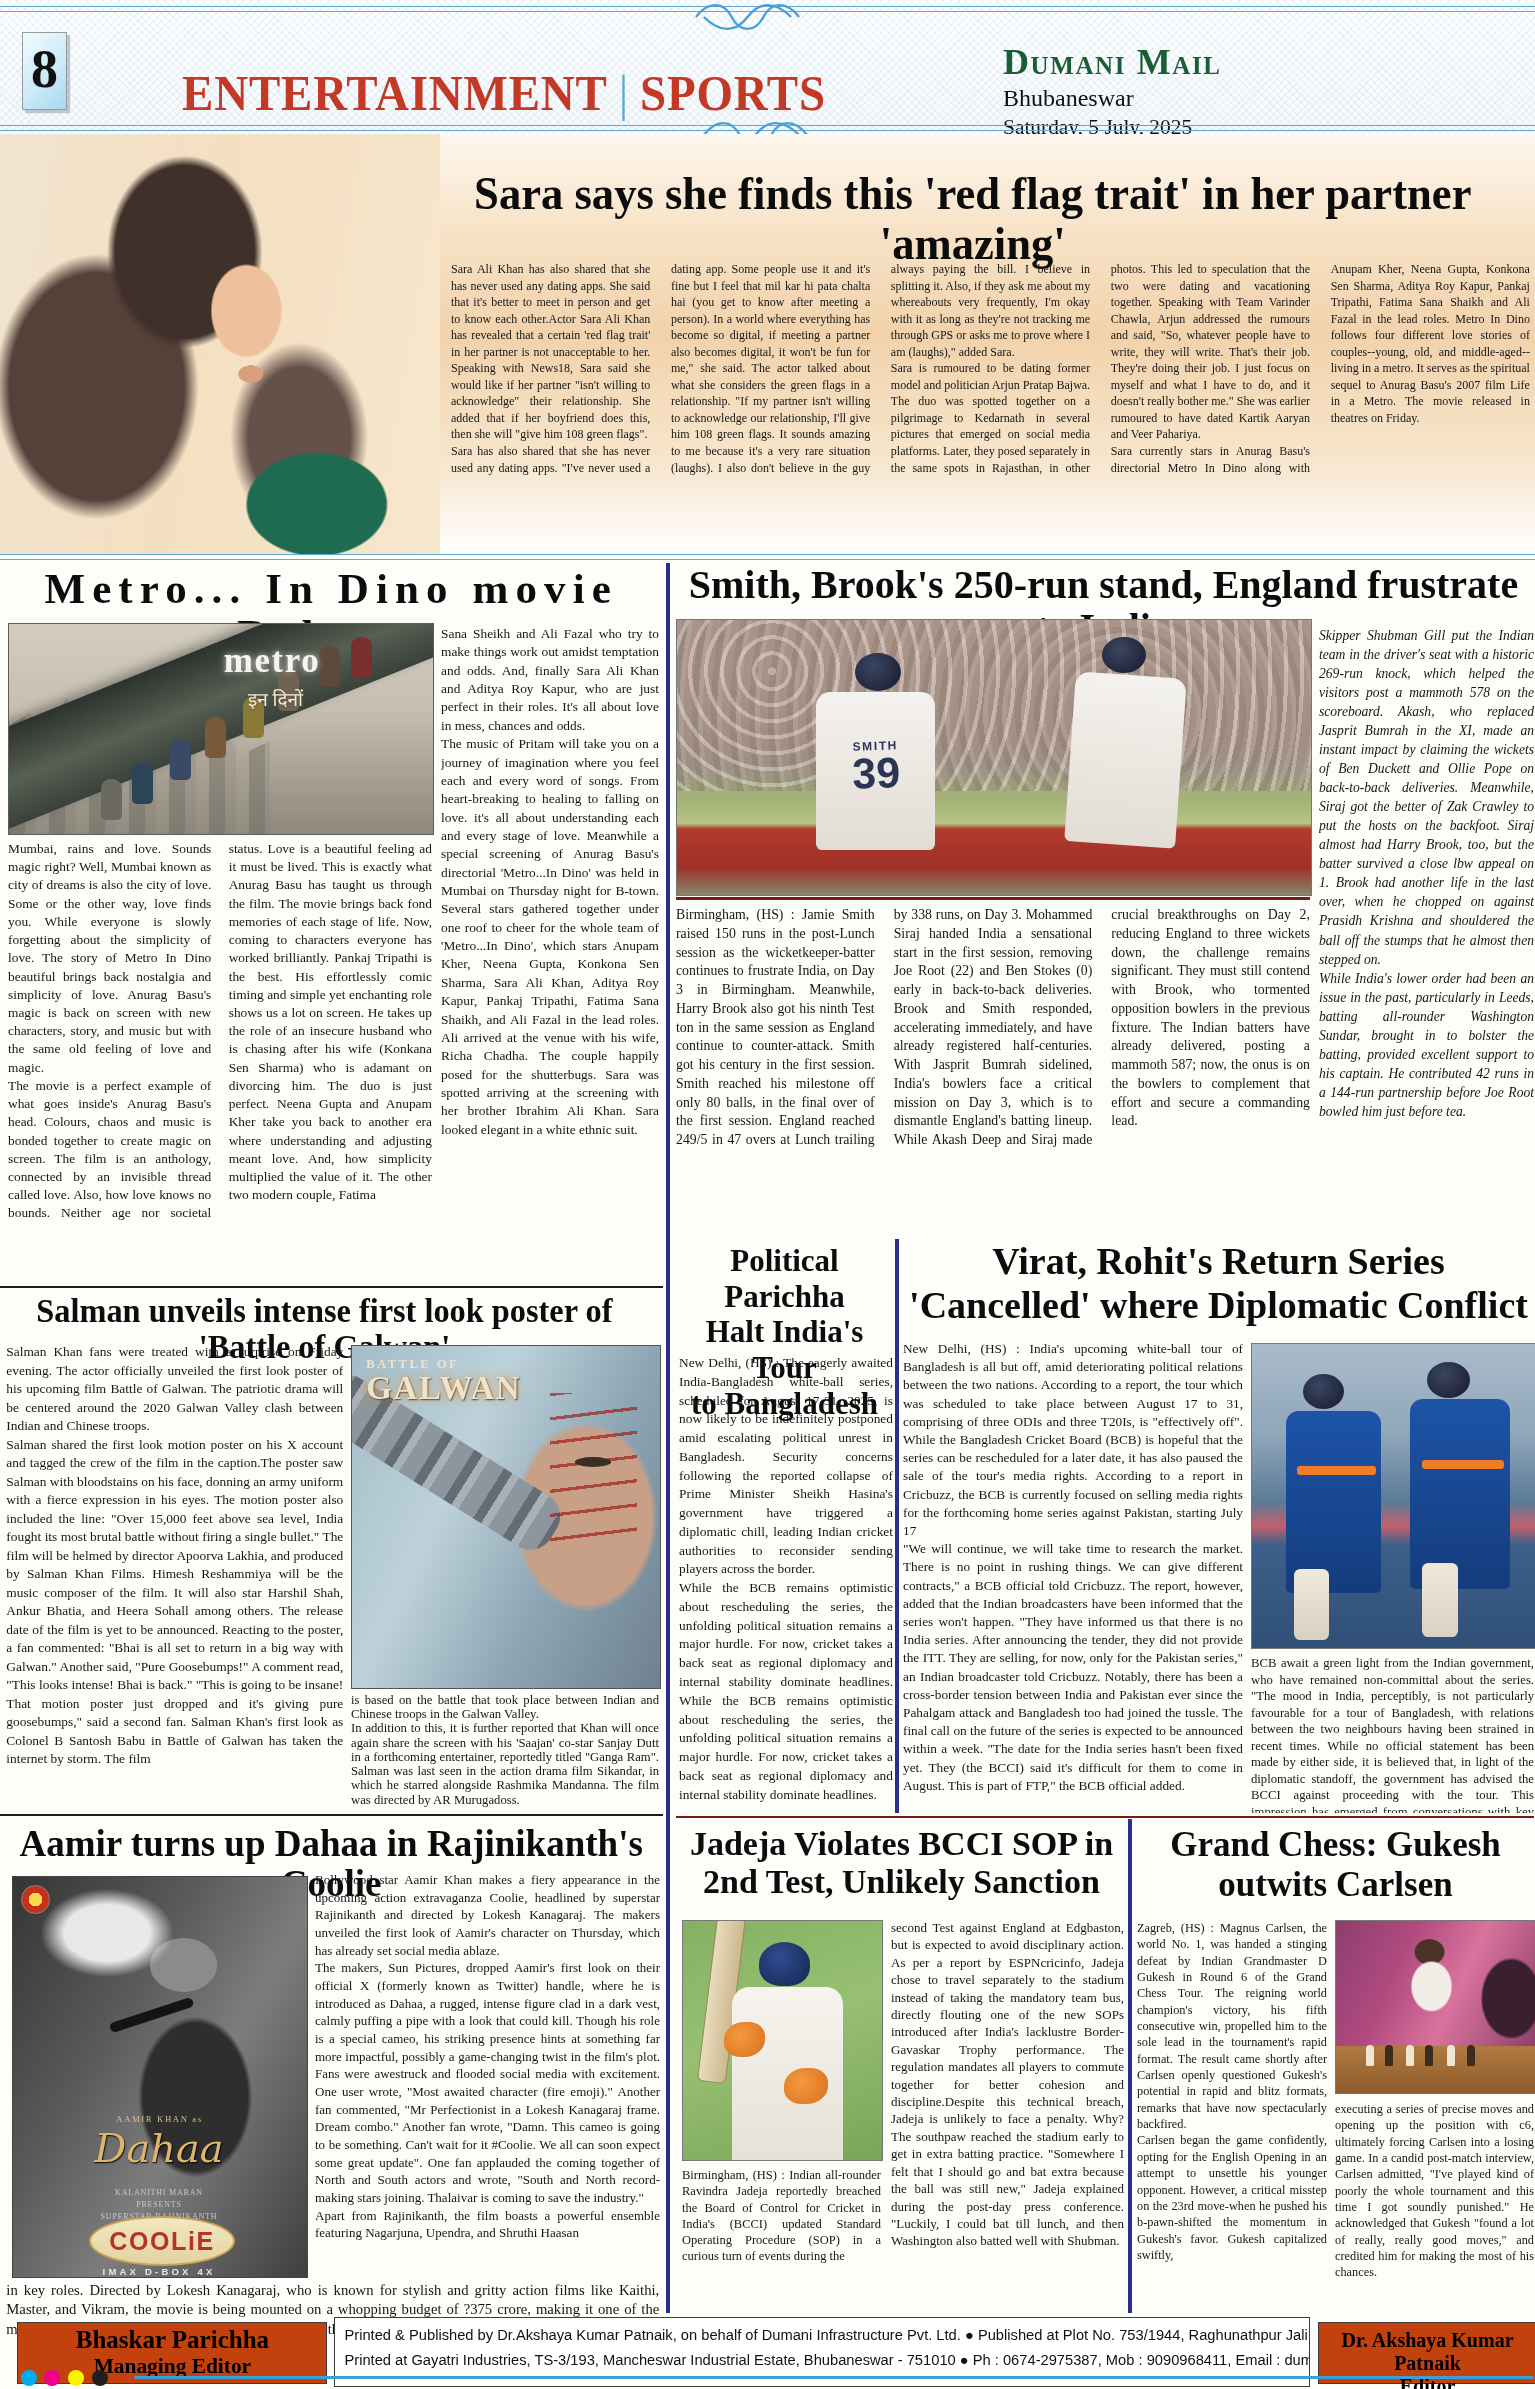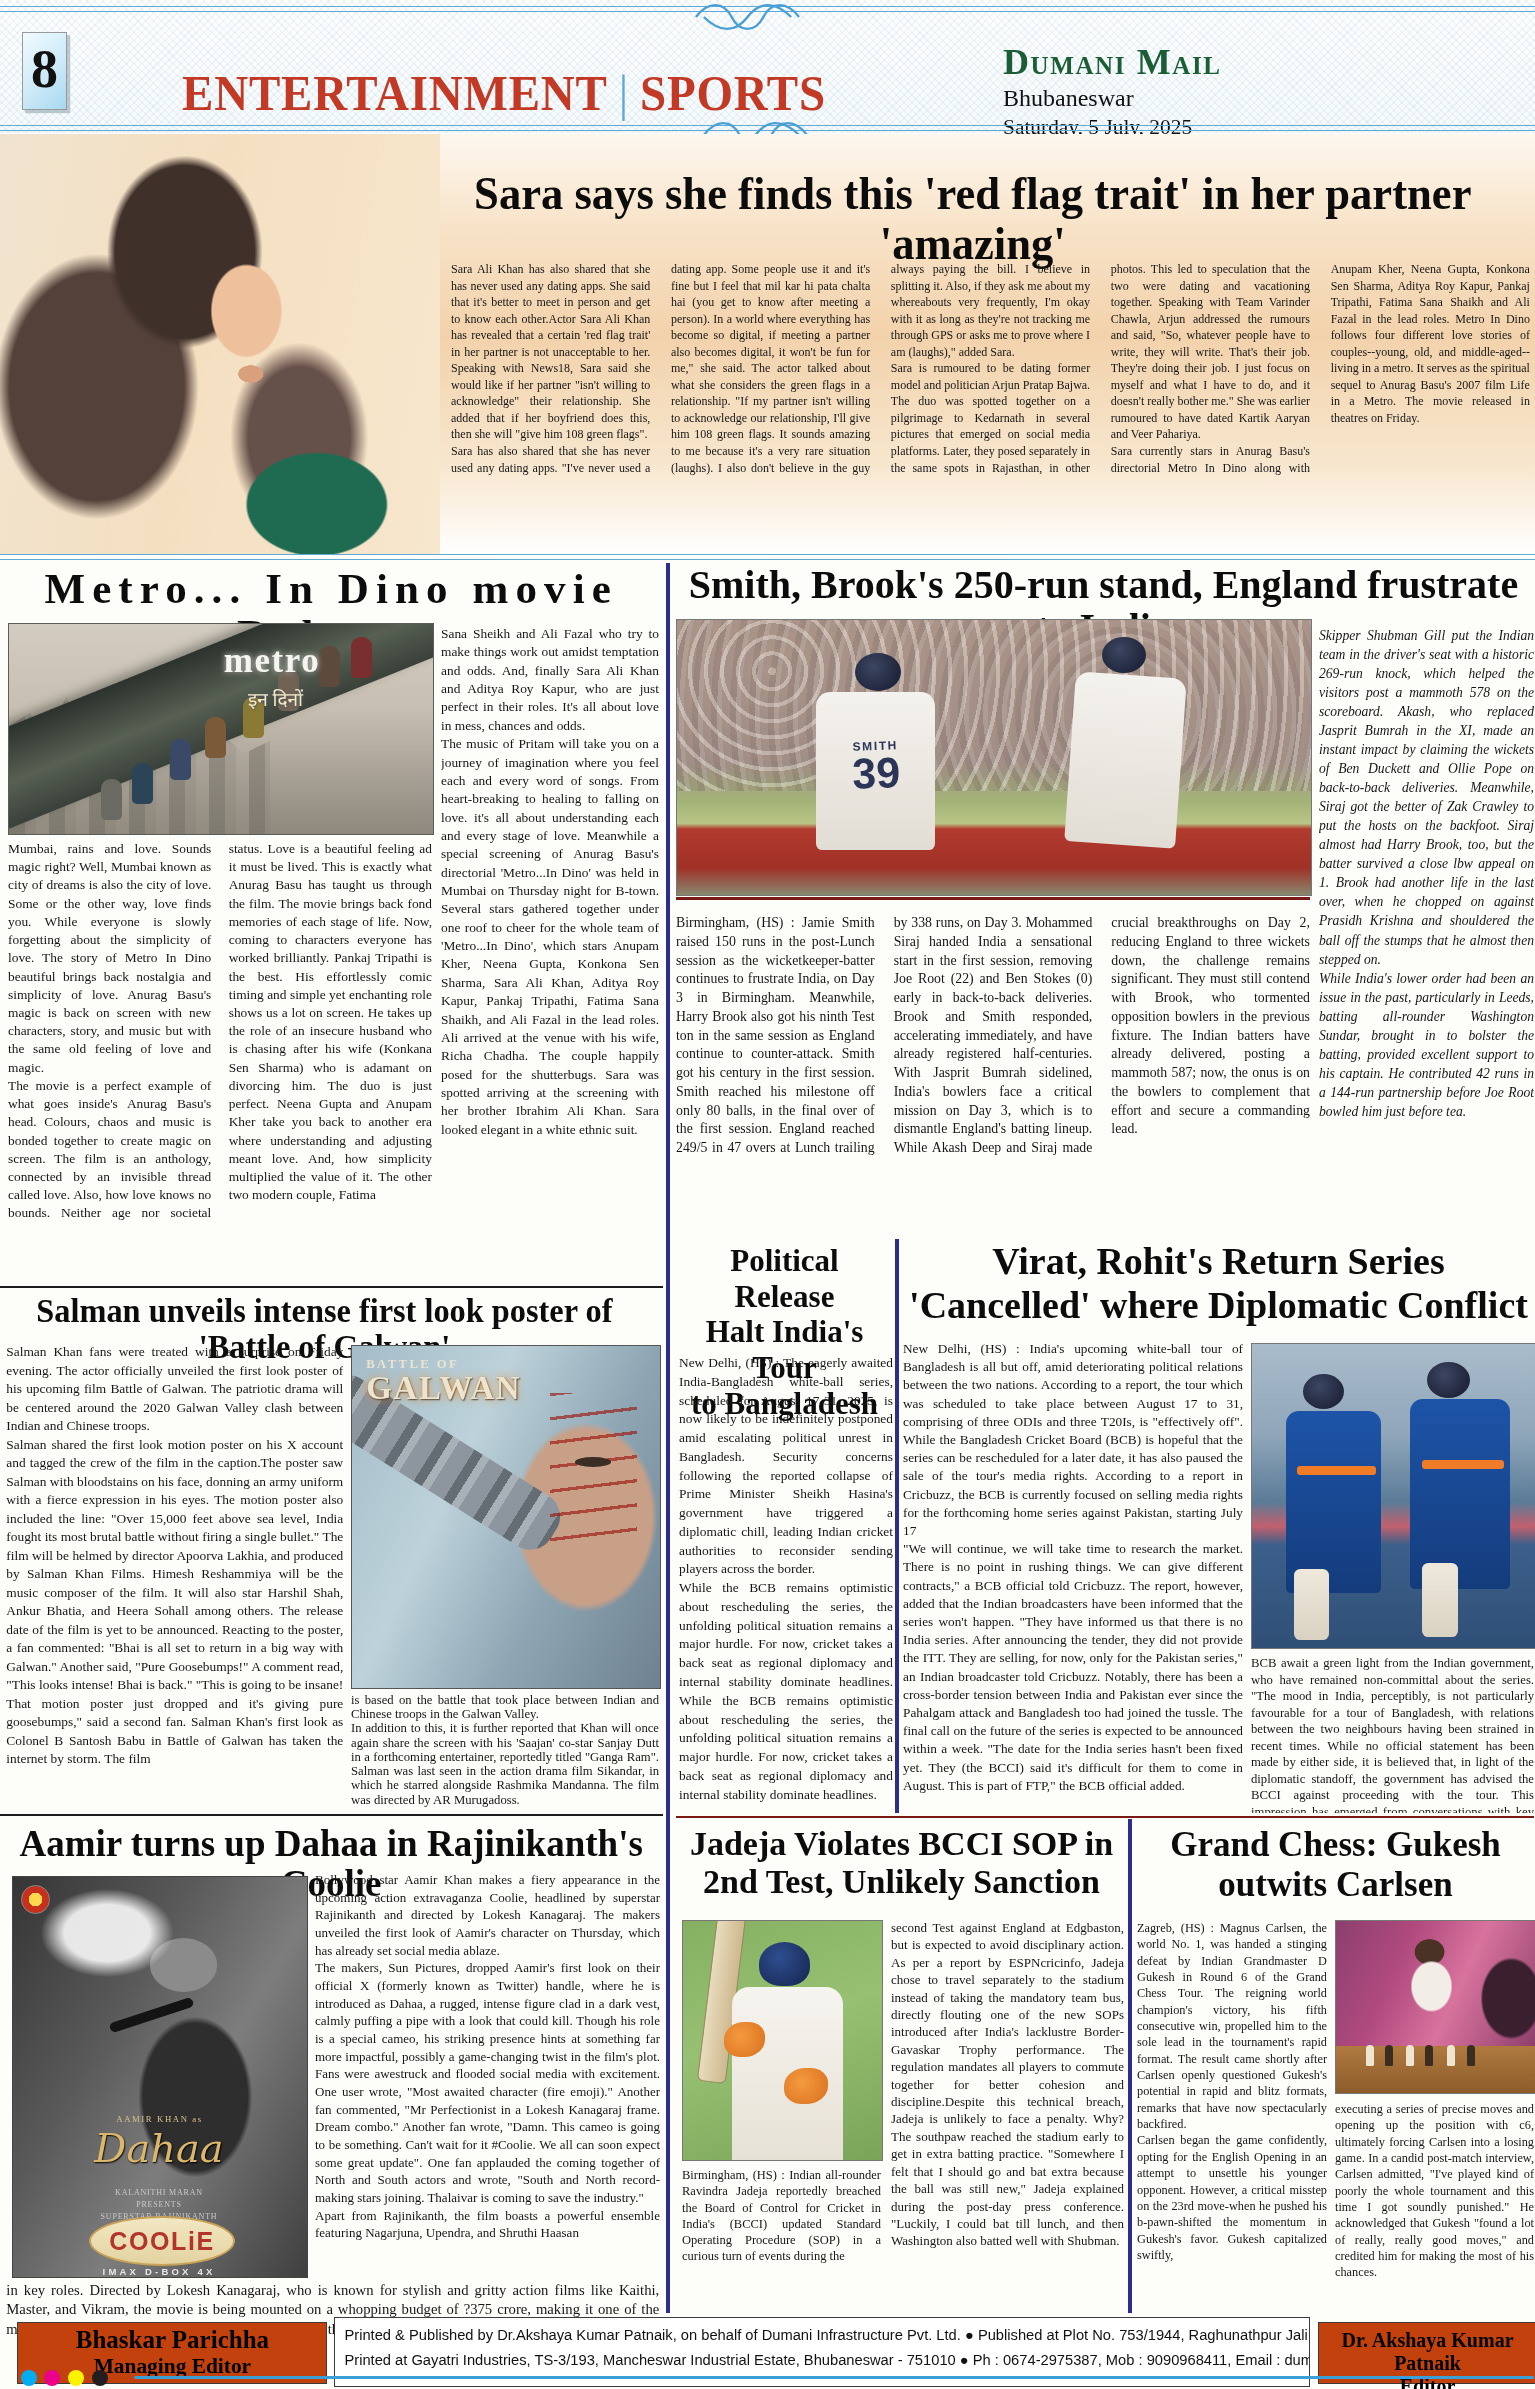--- a/index.html
+++ b/index.html
@@ -70,21 +70,21 @@
   #smith-crowd{left:0;top:0;width:100%;height:62%;opacity:.8;
      background:
       repeating-radial-gradient(circle at 15% 30%, rgba(255,255,255,.30) 0 4px, rgba(120,95,85,.22) 4px 9.5px, rgba(70,60,70,.16) 9.5px 16px),
       repeating-radial-gradient(circle at 70% 55%, rgba(235,230,225,.25) 0 4.7px, rgba(100,80,75,.2) 4.7px 11px, rgba(0,0,0,0) 11px 19px);}
   .batsman{position:absolute;background:linear-gradient(180deg,#f4f2ee,#e2ddd4);border-radius:14.2px 14.2px 6.3px 6.3px;}
   .helmet{position:absolute;background:radial-gradient(circle at 40% 35%,#3c4662,#20263c 70%);border-radius:50%;}
   #smith-name{position:absolute;left:50%;top:30%;transform:translateX(-50%) rotate(-2deg);color:#2c3558;
      font-family:"Liberation Sans",sans-serif;font-weight:bold;text-align:center;}
   #smith-name .nm{font-size:12px;letter-spacing:1.6px;}
   #smith-name .no{font-size:43px;line-height:.95;}
-  #smith-body{left:676px;top:906px;width:634px;height:326px;font-size:13.8px;line-height:1.36;column-count:3;column-gap:19px;margin-top:8px;}
+  #smith-body{left:676px;top:906px;width:634px;height:326px;font-size:13.8px;line-height:1.36;column-count:3;column-gap:19px;}
   #gill-body{left:1319px;top:626px;width:215px;height:606px;font-size:13.6px;line-height:1.4;font-style:italic;}
   
   #political-headline{left:677px;top:1243px;width:215px;font-size:31px;line-height:1.15;}
   #political-body{left:679px;top:1354px;width:214px;height:457px;font-size:13.4px;line-height:1.4;}
   
   #virat-headline{left:903px;top:1239px;width:631px;font-size:38px;line-height:1.16;}
   #virat-body{left:903px;top:1340px;width:340px;height:475px;font-size:13.3px;line-height:1.37;}
   #virat-photo{left:1251px;top:1343px;width:283px;height:304px;overflow:hidden;border:0.8px solid #777;
      background:linear-gradient(180deg,#a9bccb 0%,#8fa6b9 30%,#5a7b97 52%,#c2606d 60%,#3c608a 66%,#2f4f77 100%);}
   .odi-player{position:absolute;background:linear-gradient(180deg,#1d54a8,#143c7c);border-radius:12.7px 12.7px 4.7px 4.7px;}
@@ -246,21 +246,21 @@
     <div class="helmet" style="left:67%;top:6%;width:44px;height:36px;"></div>
   </div>
 
   <div class="abs maroon-rule" style="left:676px;top:897px;width:634px;height:3.2px;"></div>
 
   <div id="smith-body" class="abs body-text">Birmingham, (HS) : Jamie Smith raised 150 runs in the post-Lunch session as the wicketkeeper-batter continues to frustrate India, on Day 3 in Birmingham. Meanwhile, Harry Brook also got his ninth Test ton in the same session as England continue to counter-attack. Smith got his century in the first session. Smith reached his milestone off only 80 balls, in the final over of the first session. England reached 249/5 in 47 overs at Lunch trailing by 338 runs, on Day 3. Mohammed Siraj handed India a sensational start in the first session, removing Joe Root (22) and Ben Stokes (0) early in back-to-back deliveries. Brook and Smith responded, accelerating immediately, and have already registered half-centuries. With Jasprit Bumrah sidelined, India's bowlers face a critical mission on Day 3, which is to dismantle England's batting lineup. While Akash Deep and Siraj made crucial breakthroughs on Day 2, reducing England to three wickets down, the challenge remains significant. They must still contend with Brook, who tormented opposition bowlers in the previous fixture. The Indian batters have already delivered, posting a mammoth 587; now, the onus is on the bowlers to complement that effort and secure a commanding lead.</div>
   <div id="gill-body" class="abs body-text">Skipper Shubman Gill put the Indian team in the driver's seat with a historic 269-run knock, which helped the visitors post a mammoth 578 on the scoreboard. Akash, who replaced Jasprit Bumrah in the XI, made an instant impact by claiming the wickets of Ben Duckett and Ollie Pope on back-to-back deliveries. Meanwhile, Siraj got the better of Zak Crawley to put the hosts on the backfoot. Siraj almost had Harry Brook, too, but the batter survived a close lbw appeal on 1. Brook had another life in the last over, when he chopped on against Prasidh Krishna and shouldered the ball off the stumps that he almost then stepped on.
 While India's lower order had been an issue in the past, particularly in Leeds, batting all-rounder Washington Sundar, brought in to bolster the batting, provided excellent support to his captain. He contributed 42 runs in a 144-run partnership before Joe Root bowled him just before tea.</div>
 
   <div id="political-headline" class="abs headline center">
-    <div>Political Release</div>
+    <div>Political Parichha</div>
     <div>Halt India's Tour</div>
     <div>to Bangladesh</div>
   </div>
   <div id="political-body" class="abs body-text">New Delhi, (HS) : The eagerly awaited India-Bangladesh white-ball series, scheduled for August 17-31, 2025, is now likely to be indefinitely postponed amid escalating political unrest in Bangladesh. Security concerns following the reported collapse of Prime Minister Sheikh Hasina's government have triggered a diplomatic chill, leading Indian cricket authorities to reconsider sending players across the border.
 While the BCB remains optimistic about rescheduling the series, the unfolding political situation remains a major hurdle. For now, cricket takes a back seat as regional diplomacy and internal stability dominate headlines. While the BCB remains optimistic about rescheduling the series, the unfolding political situation remains a major hurdle. For now, cricket takes a back seat as regional diplomacy and internal stability dominate headlines.</div>
 
   <div id="virat-headline" class="abs headline center">
     <div>Virat, Rohit's Return Series</div>
     <div>'Cancelled' where Diplomatic Conflict</div>
   </div>

